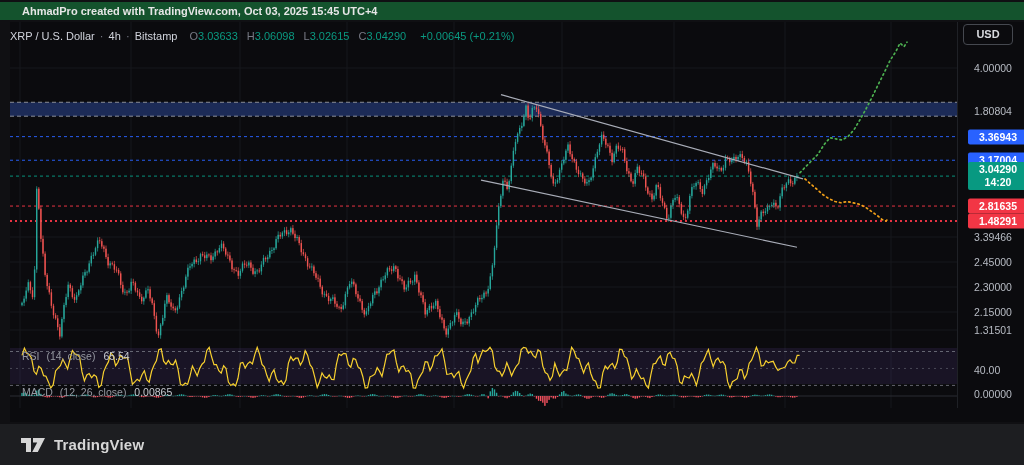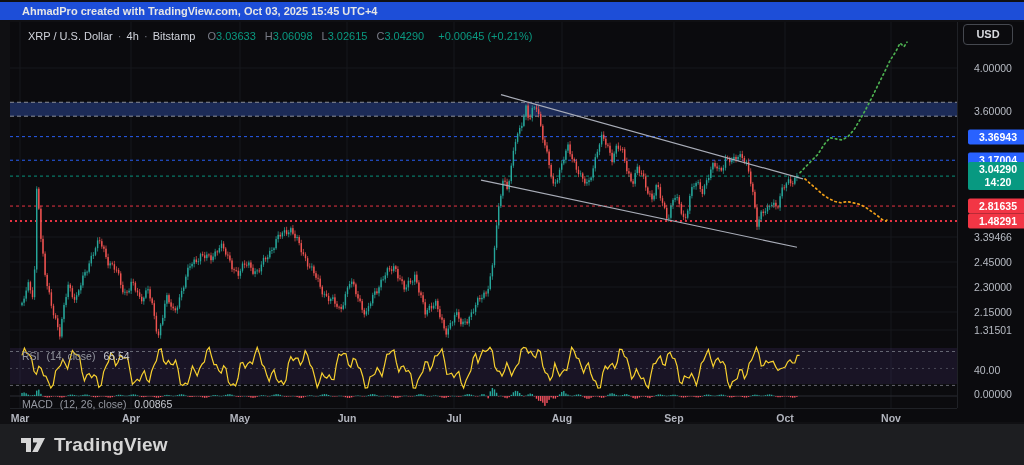--- a/index.html
+++ b/index.html
@@ -1,47 +1,47 @@
 <!DOCTYPE html>
 <html><head>
 <meta charset="utf-8">
 <style>
   html,body{margin:0;padding:0;background:#101013;}
   body{width:1024px;height:465px;position:relative;overflow:hidden;
        font-family:"Liberation Sans",sans-serif;-webkit-font-smoothing:antialiased;}
   .abs{position:absolute;}
   
-  #attribution-bar{left:0;top:2px;width:1024px;height:18px;background:#1d4ed8;
+  #attribution-bar{left:0;top:2px;width:1024px;height:18px;background:#14532d;
     color:#e6e6e6;font-size:11px;font-weight:700;line-height:18px;padding-left:22px;box-sizing:border-box;}
   
   #chart-area{left:10px;top:22px;width:1014px;height:400px;background:#0b0b0e;}
   #plot-svg{position:absolute;left:0;top:0;}
   
-  #legend{left:18px;top:8px;font-size:11px;color:#d1d4dc;white-space:nowrap;z-index:5;}
+  #legend{left:0;top:8px;font-size:11px;color:#d1d4dc;white-space:nowrap;z-index:5;}
   #legend .dim{color:#787b86;}
   #legend .val{color:#0a9981;}
   #legend span{margin-right:2px;}
   #legend .grp{margin-left:7px;}
   
   #currency-button{left:953px;top:2px;width:48px;height:19px;border:1px solid #45484f;border-radius:4px;
     color:#d8dadf;font-size:11px;font-weight:700;text-align:center;line-height:19px;background:transparent;z-index:6;}
   
   #price-scale{left:947px;top:0;width:67px;height:386px;border-left:1px solid #1f2126;z-index:4;}
   .tick{position:absolute;left:16px;color:#b8bcc4;font-size:10.5px;transform:translateY(-50%);text-align:center;}
   .chip{position:absolute;left:10px;min-width:52px;padding:1px 4px;border-radius:2px;color:#fff;
         font-size:10.5px;font-weight:700;text-align:center;transform:translateY(-50%);line-height:13px;}
   
   .ind-legend{position:absolute;left:12px;font-size:10.5px;color:#9598a1;z-index:5;white-space:nowrap;}
   .ind-legend .ival{color:#c6c9d0;margin-left:5px;}
   
   #time-scale{left:0;top:386px;width:947px;height:16px;border-top:1px solid #1f2126;}
   .month{position:absolute;top:3px;color:#b2b5be;font-size:10.5px;font-weight:600;transform:translateX(-50%);}
   
   #bottom-bar{left:0;top:424px;width:1024px;height:41px;background:#1d1e21;display:flex;align-items:center;}
-  #tv-wordmark{color:#d6d6d6;font-size:19px;font-weight:700;margin-left:8px;letter-spacing:.2px;}
+  #tv-wordmark{color:#d6d6d6;font-size:15px;font-weight:700;margin-left:8px;letter-spacing:.2px;}
   #tv-logo{margin-left:20px;display:flex;align-items:center;}
 </style>
 </head>
 <body>
 
 <div class="abs" id="attribution-bar">
   <span>AhmadPro created with TradingView.com, Oct 03, 2025 15:45 UTC+4</span>
 </div>
 
 <div class="abs" id="chart-area">
@@ -1213,21 +1213,21 @@
     <span class="dim">·</span>
     <span>Bitstamp</span>
     <span id="ohlc-values"><span class="dim grp" style="margin-right: 0px;">O</span><span class="val">3.03633</span><span class="dim grp" style="margin-right: 0px;">H</span><span class="val">3.06098</span><span class="dim grp" style="margin-right: 0px;">L</span><span class="val">3.02615</span><span class="dim grp" style="margin-right: 0px;">C</span><span class="val">3.04290</span></span>
     <span class="val grp">+0.00645 (+0.21%)</span>
   </div>
 
   <div class="abs" id="currency-button">USD</div>
 
   <div class="abs" id="price-scale">
       <div class="tick" style="top: 46px;">4.00000</div>
-      <div class="tick" style="top: 89px;">3.60000</div>
+      <div class="tick" style="top: 89px;">1.80804</div>
       <div class="tick" style="top: 215px;">3.39466</div>
       <div class="tick" style="top: 240px;">2.45000</div>
       <div class="tick" style="top: 265px;">2.30000</div>
       <div class="tick" style="top: 290px;">2.15000</div>
       <div class="tick" style="top: 308px;">1.31501</div>
       <div class="tick" style="top: 348px;">40.00</div>
       <div class="tick" style="top: 372px;">0.00000</div>
       <div class="chip" style="top: 114.629px; background: rgb(41, 98, 255);">
         <div>3.36943</div>
       </div>
@@ -1244,37 +1244,26 @@
       <div class="chip" style="top: 199.085px; background: rgb(242, 54, 69);">
         <div>1.48291</div>
       </div>
     </div>
 
   <div class="ind-legend" id="rsi-legend" style="top:328px;">
     <span>RSI</span>
     <span style="margin-left:4px;">(14, close)</span>
     <span class="ival">65.54</span>
   </div>
-  <div class="ind-legend" id="macd-legend" style="top:376px;">
+  <div class="ind-legend" id="macd-legend" style="top:364px;">
     <span>MACD</span>
     <span style="margin-left:4px;">(12, 26, close)</span>
     <span class="ival">0.00865</span>
   </div>
 
-  <div class="abs" id="time-scale">
-      <div class="month" style="left: 10px;">Mar</div>
-      <div class="month" style="left: 121px;">Apr</div>
-      <div class="month" style="left: 230px;">May</div>
-      <div class="month" style="left: 337px;">Jun</div>
-      <div class="month" style="left: 444px;">Jul</div>
-      <div class="month" style="left: 552px;">Aug</div>
-      <div class="month" style="left: 664px;">Sep</div>
-      <div class="month" style="left: 775px;">Oct</div>
-      <div class="month" style="left: 881px;">Nov</div>
-    </div>
 </div>
 
 <div class="abs" id="bottom-bar">
   <span id="tv-logo">
     <svg width="26" height="20" viewBox="0 0 26 20">
       <path d="M1 3 h10 v14 h-5 v-9 h-5 z" fill="#d6d6d6"></path>
       <path d="M13 3 h12 l-7.2 14 h-5.6 l5 -9.4 h-4.2 z" fill="#d6d6d6"></path>
     </svg>
   </span>
   <span id="tv-wordmark">TradingView</span>

